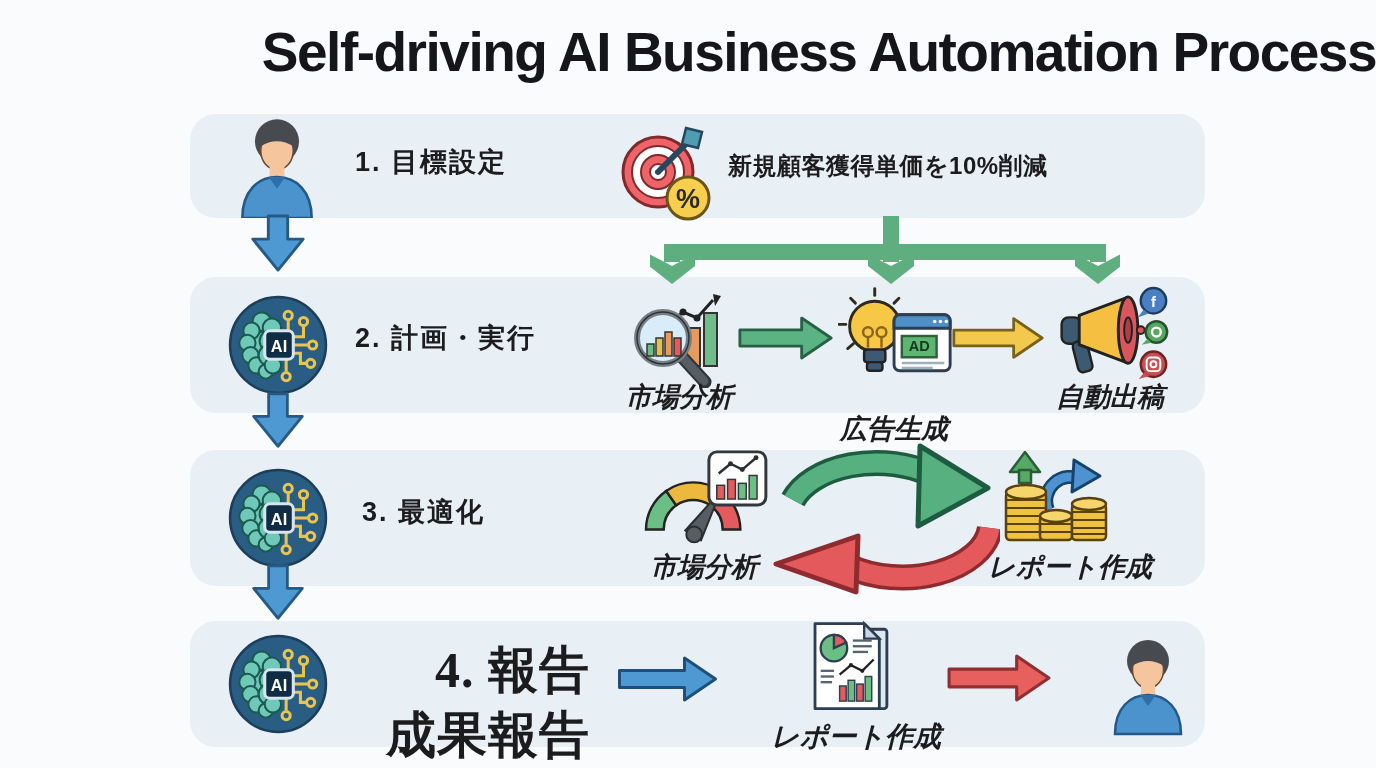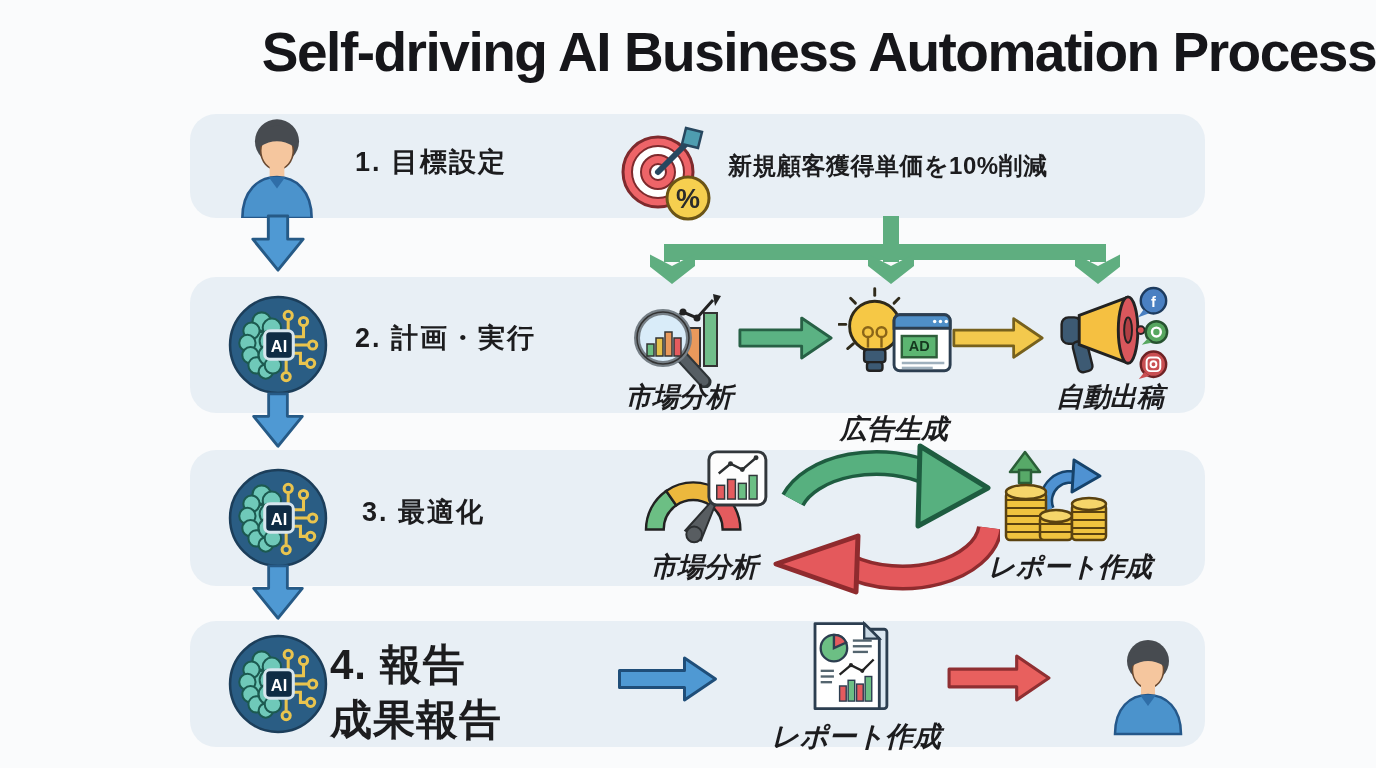--- a/index.html
+++ b/index.html
@@ -20,22 +20,22 @@
   #band4{top:621px;height:126px;}
   .title{
     position:absolute;top:20px;left:0;width:1376px;text-align:right;
     font-size:55px;font-weight:800;color:#16161a;letter-spacing:-1.5px;
   }
   .step-label{
     position:absolute;font-size:27px;font-weight:800;color:#1c1c1e;
     letter-spacing:2px;white-space:nowrap;
   }
   .step-label-multiline{
-    position:absolute;font-size:42px;font-weight:800;color:#1c1c1e;
-    text-align:left;line-height:1.3;letter-spacing:1px;
+    position:absolute;font-size:50px;font-weight:800;color:#1c1c1e;
+    text-align:right;line-height:1.3;letter-spacing:1px;font-family:Liberation Serif, serif;
   }
   .goal-text{
     position:absolute;font-size:24px;font-weight:700;color:#1c1c1e;
     letter-spacing:0.5px;white-space:nowrap;
   }
   .sub-label{
     position:absolute;font-size:27px;font-weight:800;color:#1c1c1e;
     text-align:center;white-space:nowrap;font-style:italic;
   }
 </style>

